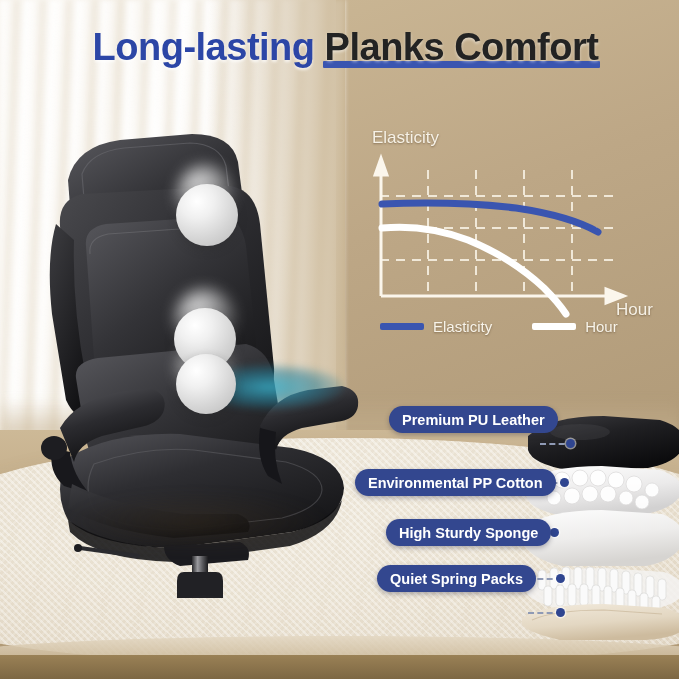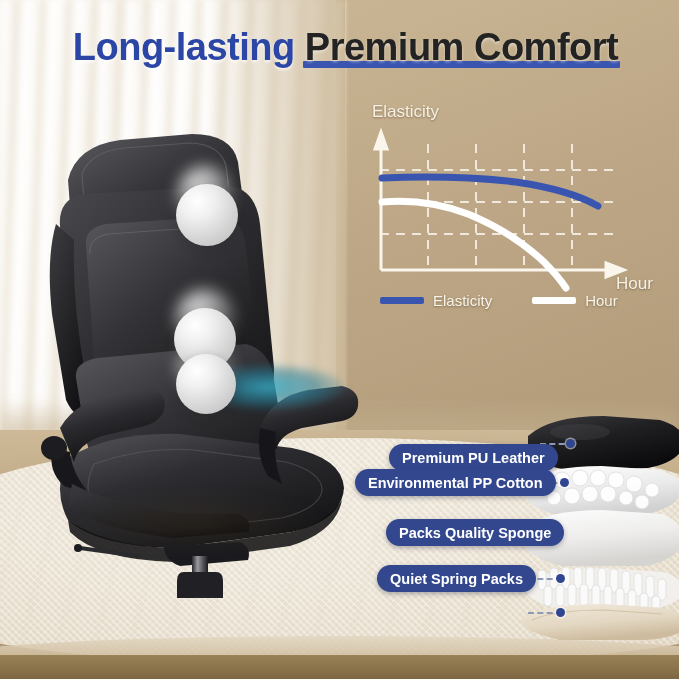--- a/index.html
+++ b/index.html
@@ -83,21 +83,21 @@
   .title .t2{
     color:#232323; position:relative; display:inline-block;
     text-shadow:0 2px 3px rgba(255,255,255,.45);
   }
   .title .t2::after{
     content:""; position:absolute; left:-2px; right:-2px; bottom:1px; height:7px;
     background:#3a55b0; z-index:-1; border-radius:1px;
   }
 
   
-  .chart{ position:absolute; left:366px; top:102px; width:300px; height:212px; z-index:20; }
+  .chart{ position:absolute; left:366px; top:128px; width:300px; height:212px; z-index:20; }
   .chart svg{ display:block; }
   .chart-ylabel{
     position:absolute; left:6px; top:0px; color:#f6f1e6; font-size:17px;
     text-shadow:0 1px 2px rgba(80,60,35,.5);
   }
   .chart-xlabel{
     position:absolute; left:250px; top:172px; color:#f6f1e6; font-size:17px;
     text-shadow:0 1px 2px rgba(80,60,35,.5);
   }
   .legend{
@@ -165,21 +165,21 @@
   <div class="curtain-fade"></div>
   <div class="wall-base"></div>
   <div class="floor"></div>
   <div class="rug">
       <div class="rug-tex"></div>
     </div>
   <div class="rug-edge"></div>
   <div class="floor-strip"></div>
 
   <div class="title">
-    <span class="t1">Long-lasting </span><span class="t2">Premium Comfort</span>
+    <span class="t1">Long-lasting </span><span class="t2">Planks Comfort</span>
   </div>
 
   <div class="chair-wrap">
     <div class="chair-shadow"></div>
     <svg width="340" height="470" viewBox="0 0 340 470">
       <defs>
         <linearGradient id="leathA" x1="0" y1="0" x2="1" y2="1">
           <stop offset="0%" stop-color="#4a4a4e"></stop>
             <stop offset="40%" stop-color="#303034"></stop>
           <stop offset="100%" stop-color="#141416"></stop>
@@ -399,29 +399,29 @@
 
       <path d="M2 208 Q26 194 84 194 L146 198 Q168 206 166 216 Q160 228 126 230 L40 230 Q6 222 2 214 Z" fill="url(#plkG)"></path>
       <path d="M12 210 Q34 200 84 200 L142 204" fill="none" stroke="#c9b79a" stroke-width="1.2" opacity=".7"></path>
     </svg>
   </div>
 
   <div class="callouts">
 
     <div class="conn" style="left:540px; top:443px; width:34px;"></div>
     <div class="dot" style="left:566px; top:439px;"></div>
-    <div class="pill" style="left:389px; top:444px;">Premium PU Leather</div>
+    <div class="pill" style="left:389px; top:406px;">Premium PU Leather</div>
 
     <div class="conn" style="left:534px; top:482px; width:32px;"></div>
     <div class="dot" style="left:560px; top:478px;"></div>
     <div class="pill" style="left:355px; top:469px;">Environmental PP Cotton</div>
 
     <div class="conn" style="left:519px; top:532px; width:36px;"></div>
     <div class="dot" style="left:550px; top:528px;"></div>
-    <div class="pill" style="left:386px; top:519px;">Packs Quality Sponge</div>
+    <div class="pill" style="left:386px; top:519px;">High Sturdy Sponge</div>
 
     <div class="conn" style="left:528px; top:578px; width:34px;"></div>
     <div class="dot" style="left:556px; top:574px;"></div>
     <div class="pill" style="left:377px; top:565px;">Quiet Spring Packs</div>
 
     <div class="conn" style="left:528px; top:612px; width:34px;"></div>
     <div class="dot" style="left:556px; top:608px;"></div>
   </div>
 
 </div>

